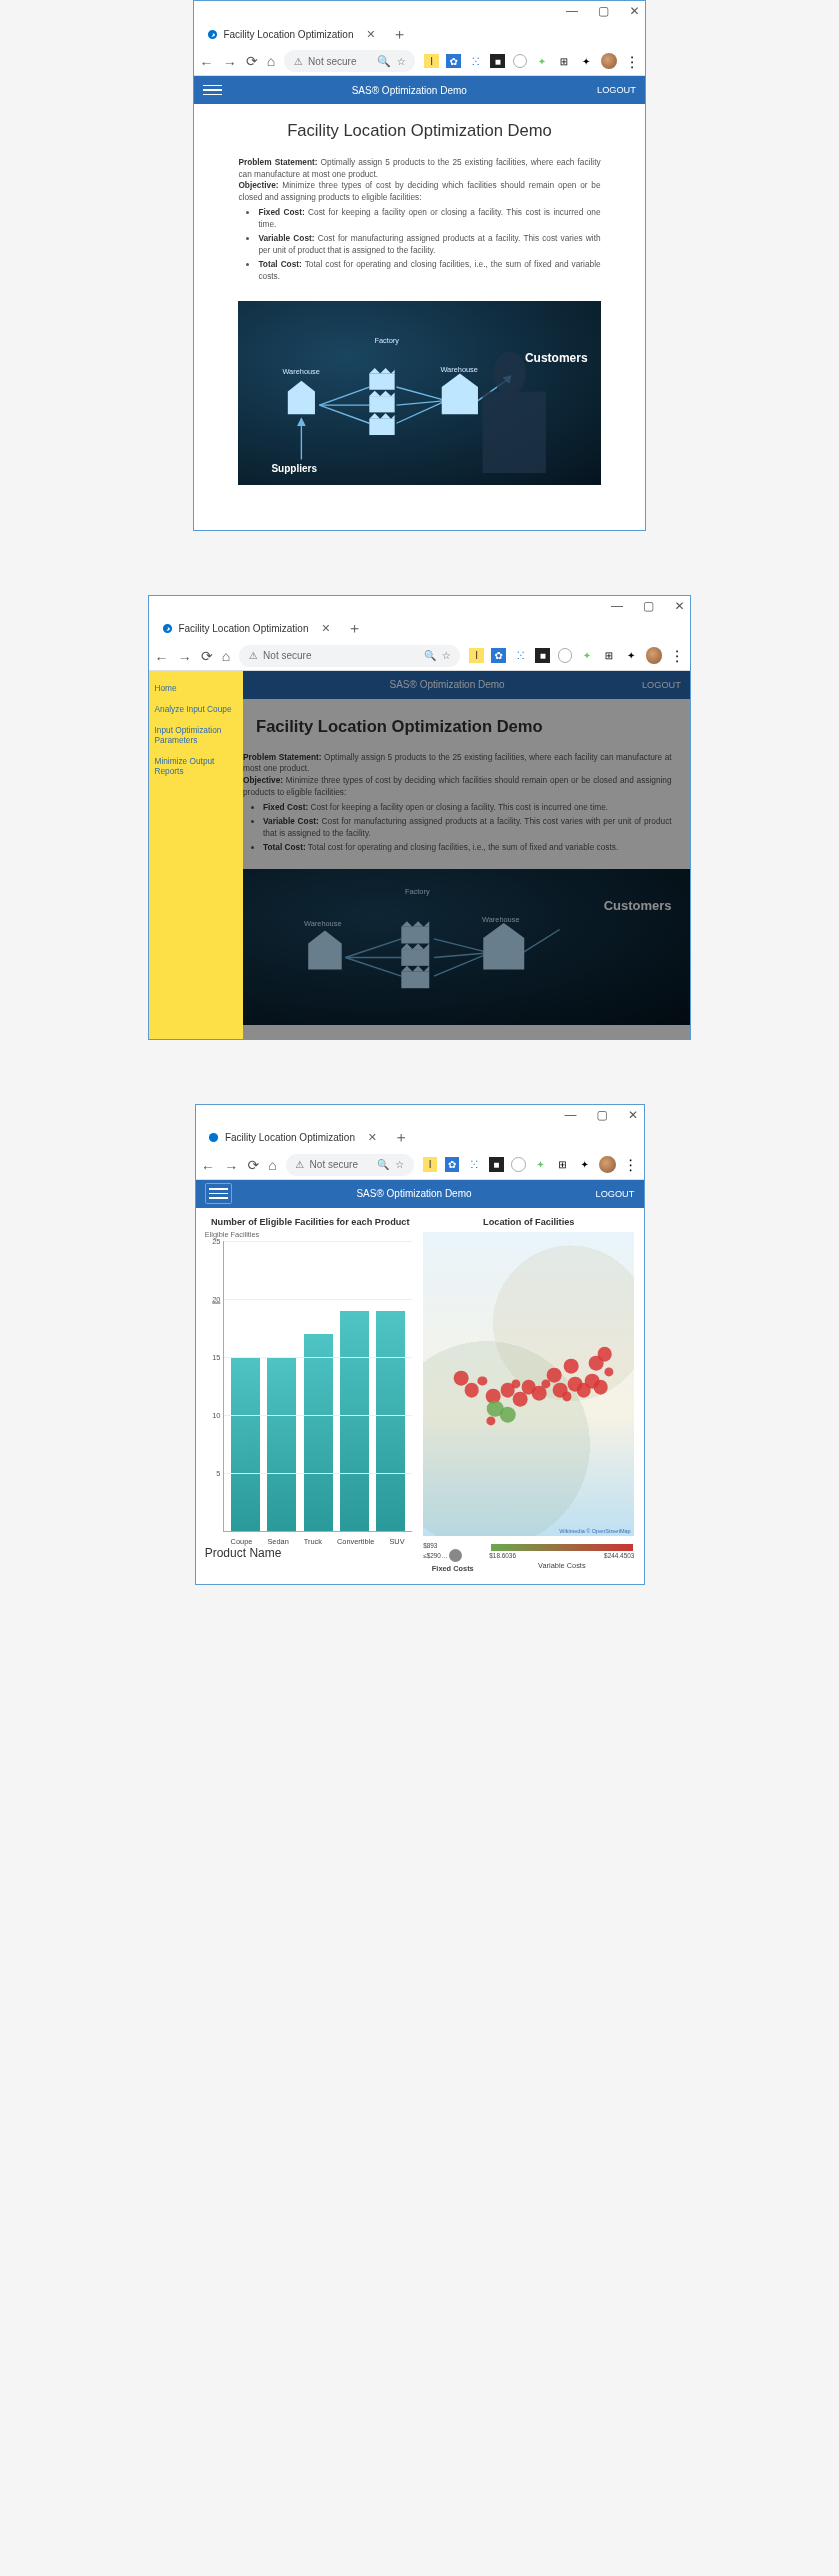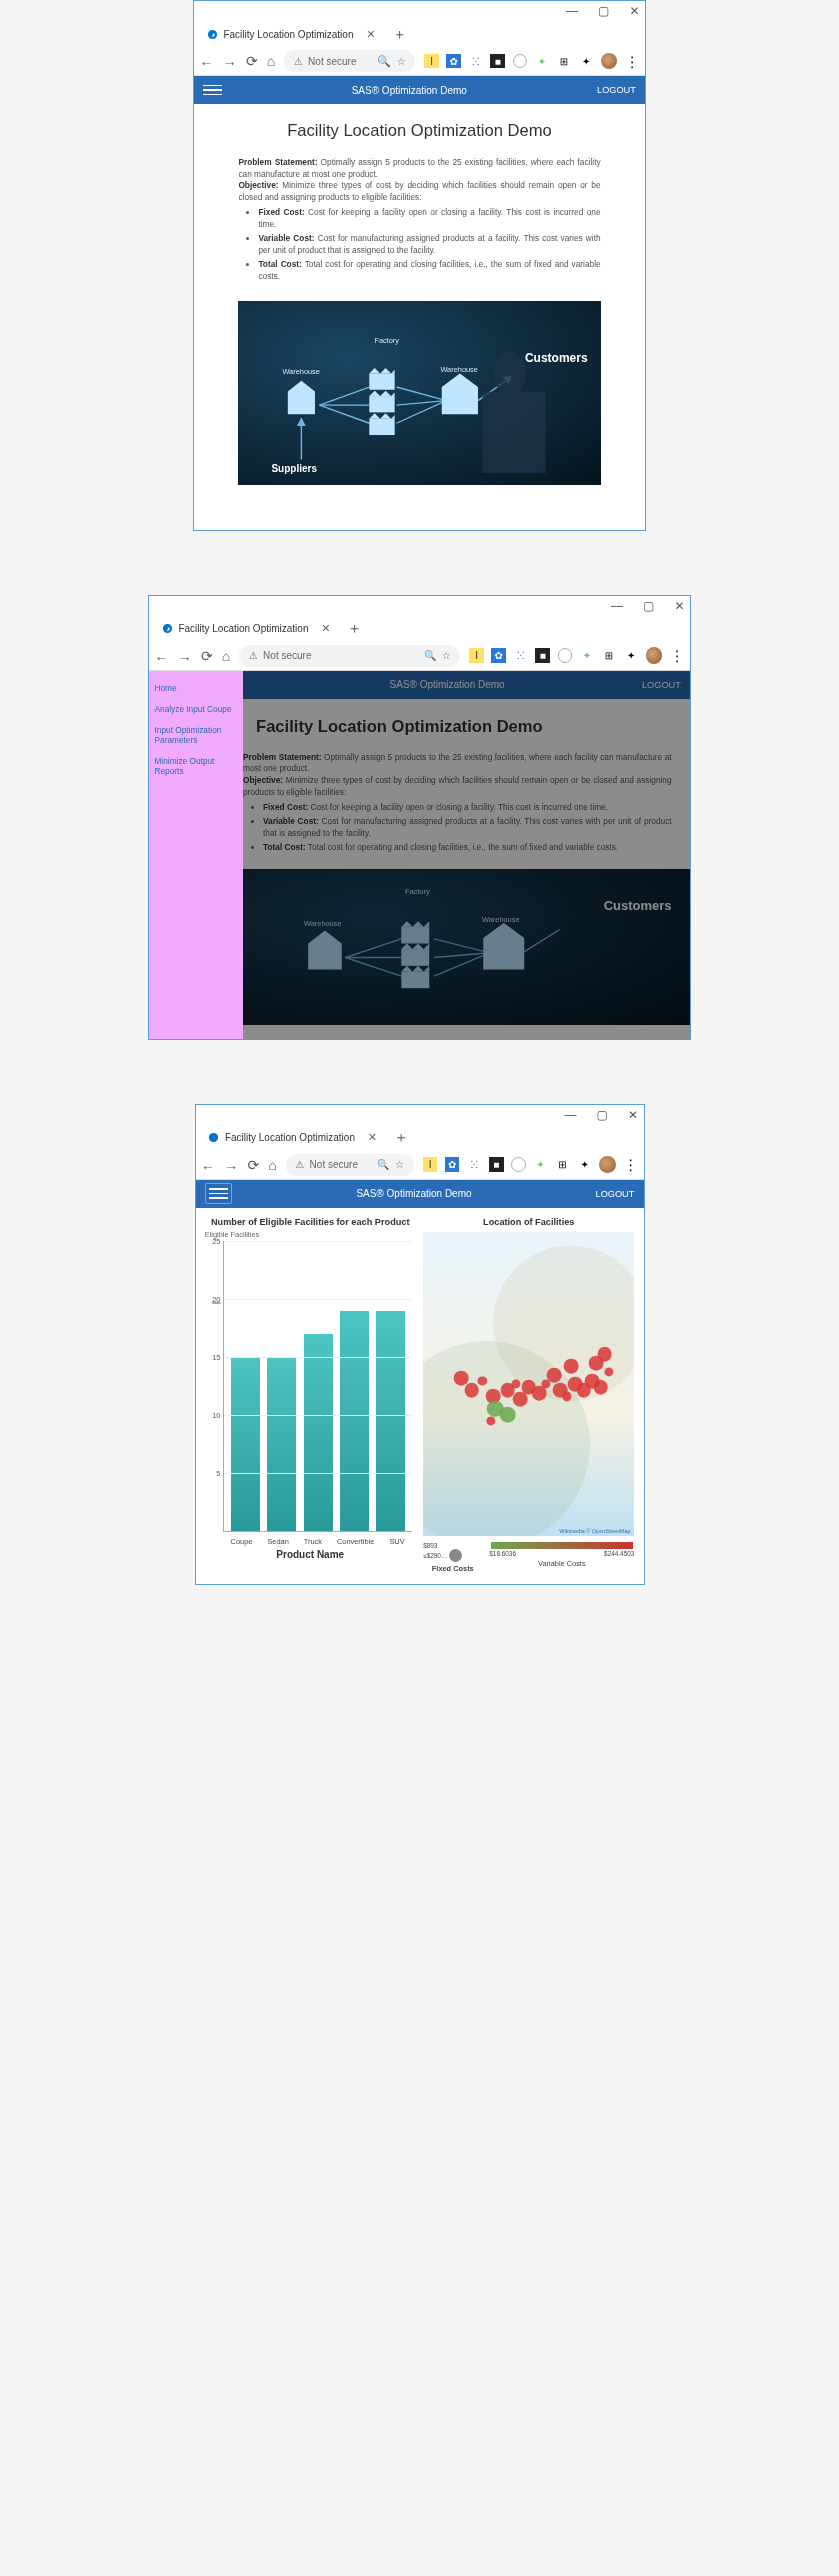--- a/index.html
+++ b/index.html
@@ -116,21 +116,21 @@
     font-size: 7.4px;
     overflow: hidden;
   }
   .illus .lbl { position: absolute; font-size: 7.4px; }
   .illus svg { position: absolute; inset: 0; }
   
   .s2 { width: 543px; }
   .s2 .app-body { display: flex; height: 368px; }
   .sidebar {
     width: 94px;
-    background: #f0abfc;
+    background: #fde047;
     font-size: 8.3px;
     color: #2a6bb5;
     padding: 7.4px 3.7px;
   }
   .sidebar .item { padding: 5.5px 1.8px; cursor: pointer; }
   .s2 .dim-overlay {
     flex: 1;
     position: relative;
   }
   .s2 .dim-overlay::after {
@@ -183,21 +183,21 @@
     border-bottom: 0.9px solid #aaa;
   }
   .gridline { position: absolute; left: 0; right: 0; border-top: 0.9px solid #eee; }
   .ytick { position: absolute; right: 100%; margin-right: 3.7px; font-size: 7.4px; color: #555; transform: translateY(-50%); }
   .bars { position: absolute; left: 0; right: 0; bottom: 0; top: 0; display: flex; align-items: flex-end; justify-content: space-around; padding: 0 3.7px; }
   .bar {
     width: 29px;
     background: linear-gradient(180deg, #4ec4c4, #2a9999);
   }
   .xticks { position: absolute; left: 18.4px; right: 3.7px; bottom: 14.7px; display: flex; justify-content: space-around; font-size: 7.4px; color: #444; }
-  .x-title { position: absolute; left: 0; right: 0; bottom: 0; text-align: center; font-size: 10px; font-weight: bold; color: #333; }
+  .x-title { position: absolute; left: 0; right: 0; bottom: 0; font-size: 12px; font-weight: normal; color: #333; }
   
   .map {
     position: relative;
     height: 304px;
     background: linear-gradient(180deg, #e9f4fb 0%, #f6f2e5 60%, #bee0f2 100%);
     overflow: hidden;
   }
   .map::before {
     content: '';
     position: absolute; inset: 0;
@@ -209,21 +209,21 @@
     position: absolute;
     width: 14.7px; height: 14.7px;
     background: #d93636;
     border-radius: 50%;
     opacity: 0.85;
     transform: translate(-50%, -50%);
   }
   .facility-dot.green { background: #6aa84f; width: 16.6px; height: 16.6px; }
   .facility-dot.sm { width: 9.2px; height: 9.2px; }
   .map-attr { position: absolute; bottom: 1.8px; right: 3.7px; font-size: 5.5px; color: #3a6eb5; }
-  .legend-row { display: flex; margin-top: 5.5px; font-size: 7.4px; color: #444; align-items: flex-start; gap: 7px; }
+  .legend-row { display: flex; margin-top: 5.5px; font-size: 7.4px; color: #444; align-items: center; gap: 7px; }
   .legend-section { flex: 1; }
   .gradient-bar { height: 7.4px; background: linear-gradient(90deg, #6aa84f, #cc3333); margin: 0 1.8px; }
   .fixed-dot { width: 13px; height: 13px; background: #888; border-radius: 50%; }
 </style>
 </head>
 <body>
 
 <div class="screenshot s1">
   <div class="window-controls">
     <span>—</span>

